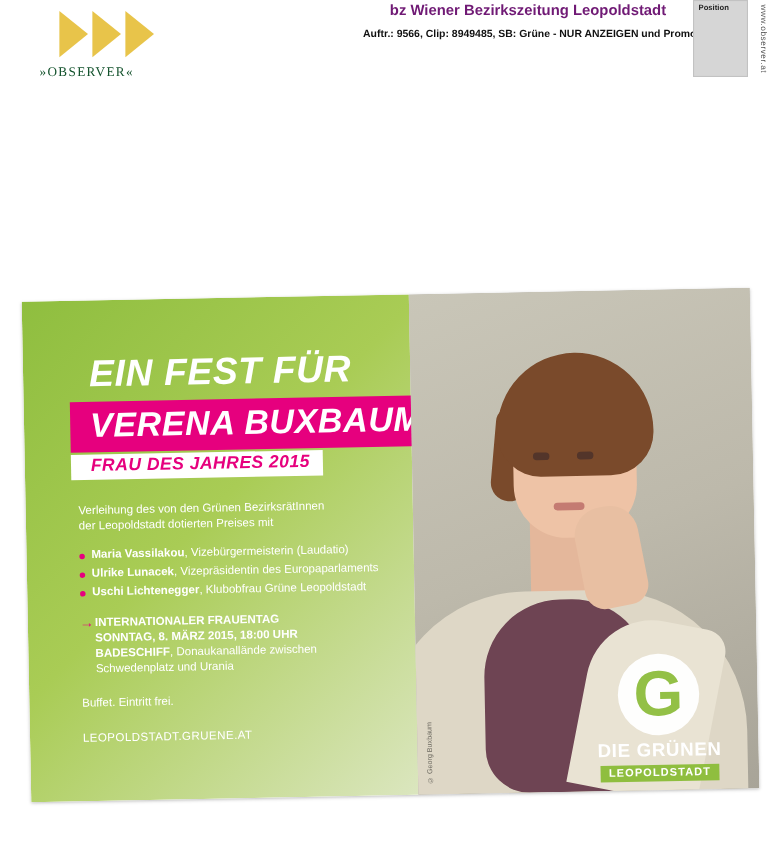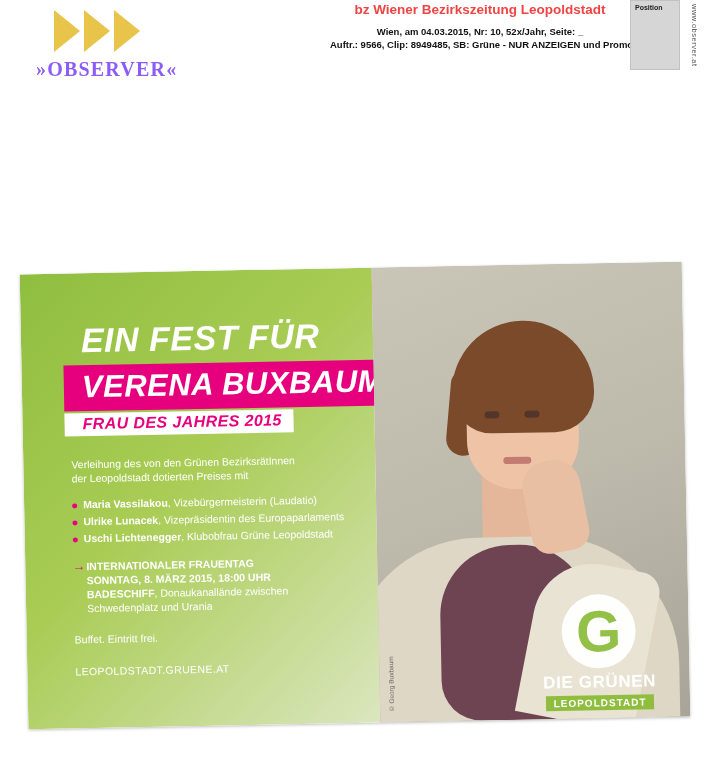--- a/index.html
+++ b/index.html
@@ -45,38 +45,38 @@
     border-bottom: 21px solid transparent;
     border-left: 26px solid #e8c44a;
   }
   .chev.c1 { left: 0px; }
   .chev.c2 { left: 30px; }
   .chev.c3 { left: 60px; }
   .observer-word {
     position: absolute;
     left: 2px;
     top: 50px;
-    font-size: 20px;
+    font-size: 12px;
     letter-spacing: 1.2px;
-    font-weight: bold;
-    color: #8b5cf6;
+    font-weight: normal;
+    color: #14532d;
     font-family: "Liberation Serif", serif;
   }
 
   .head-center {
     position: absolute;
     left: 330px;
     top: 2px;
     width: 300px;
     text-align: center;
   }
   .pub-title {
     font-size: 13.5px;
     font-weight: bold;
-    color: #ef4444;
+    color: #701a75;
     line-height: 16px;
     white-space: nowrap;
   }
   .head-meta {
     margin-top: 8px;
     font-size: 9.5px;
     color: #111;
     line-height: 12.5px;
     font-weight: bold;
   }
@@ -378,21 +378,20 @@
       <span class="chev c1"></span>
       <span class="chev c2"></span>
       <span class="chev c3"></span>
     </div>
     <div class="observer-word">»OBSERVER«</div>
   </div>
 
   <div class="head-center">
     <div class="pub-title">bz Wiener Bezirkszeitung Leopoldstadt</div>
     <div class="head-meta">
-      <div>Wien, am 04.03.2015, Nr: 10, 52x/Jahr, Seite: _</div>
       <div>Auftr.: 9566, Clip: 8949485, SB: Grüne - NUR ANZEIGEN und Promotion</div>
     </div>
   </div>
 
   <div class="position-box">
     <div class="position-label">Position</div>
   </div>
 
   <div class="side-url">www.observer.at</div>
 </div>

